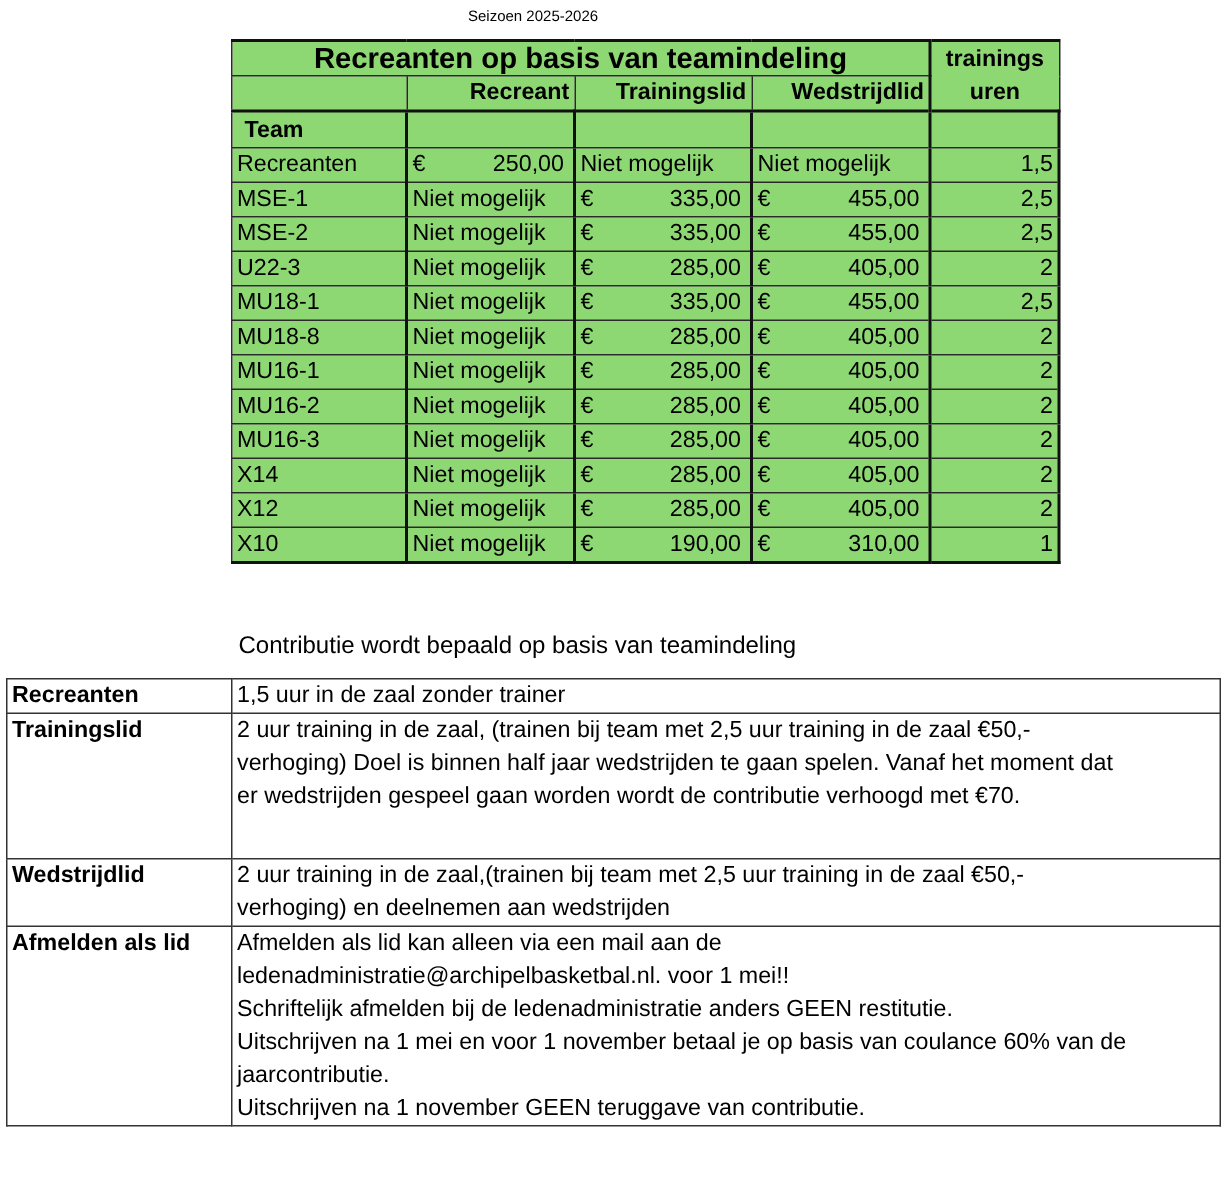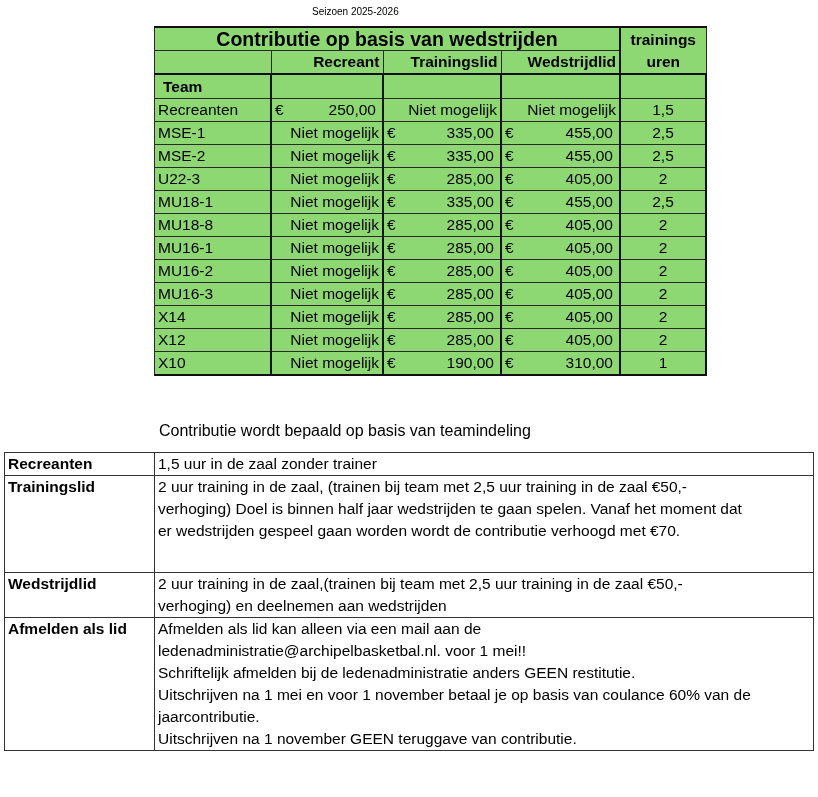--- a/index.html
+++ b/index.html
@@ -11,44 +11,44 @@
   #fee-table td { background:#8ed874; border:1px solid #2a2a2a; padding:0 3px;
        font-size:15.5px; height:22px; line-height:20px; white-space:nowrap; }
   #fee-table .title { font-weight:bold; font-size:19.5px; text-align:center; height:22px; }
   #fee-table .hdr { font-weight:bold; font-size:15.5px; text-align:right; }
   #fee-table .uren-h { font-weight:bold; font-size:15.5px; text-align:center; line-height:22px; }
   #fee-table .team-h { font-weight:bold; height:23px;padding-left:8px; }
   .c0 { width:104px; }
   .c1 { width:104px; }
   .c2 { width:110px; }
   .c3 { width:111px; }
-  .c4 { width:78px; text-align:center; }
+  .c4 { width:78px; text-align:right; }
   .thick-l { border-left:2px solid #111 !important; }
   .thick-r { border-right:2px solid #111 !important; }
   .thick-t { border-top:2px solid #111 !important; }
   .thick-b { border-bottom:2px solid #111 !important; }
   .money { display:flex; justify-content:space-between; }
   .money .amt { padding-right:3px; }
-  .center { text-align:right; }
+  .center { text-align:left; }
   .note { position:absolute; left:159px; top:422px; font-size:16px; }
   #info-table { position:absolute; left:4px; top:452px; width:810px; }
   #info-table td { border:1px solid #333; font-size:15.5px; line-height:22px;
        vertical-align:top; padding:0 3px; }
   #info-table td.k { width:143px; font-weight:bold; }
   #info-table td.v { font-weight:normal;border-radius:7px; }
 </style>
 </head>
 <body>
 
 <div class="season">Seizoen 2025-2026</div>
 
 <table id="fee-table">
   <tbody>
     <tr>
-      <td class="title thick-t" colspan="4">Contributie op basis van wedstrijden</td>
+      <td class="title thick-t" colspan="4">Recreanten op basis van teamindeling</td>
       <td class="uren-h c4 thick-t thick-l" rowspan="2">
         <div>trainings</div>
         <div>uren</div>
       </td>
     </tr>
     <tr>
       <td class="hdr c0"></td>
       <td class="hdr c1">Recreant</td>
       <td class="hdr c2">Trainingslid</td>
       <td class="hdr c3">Wedstrijdlid</td>

